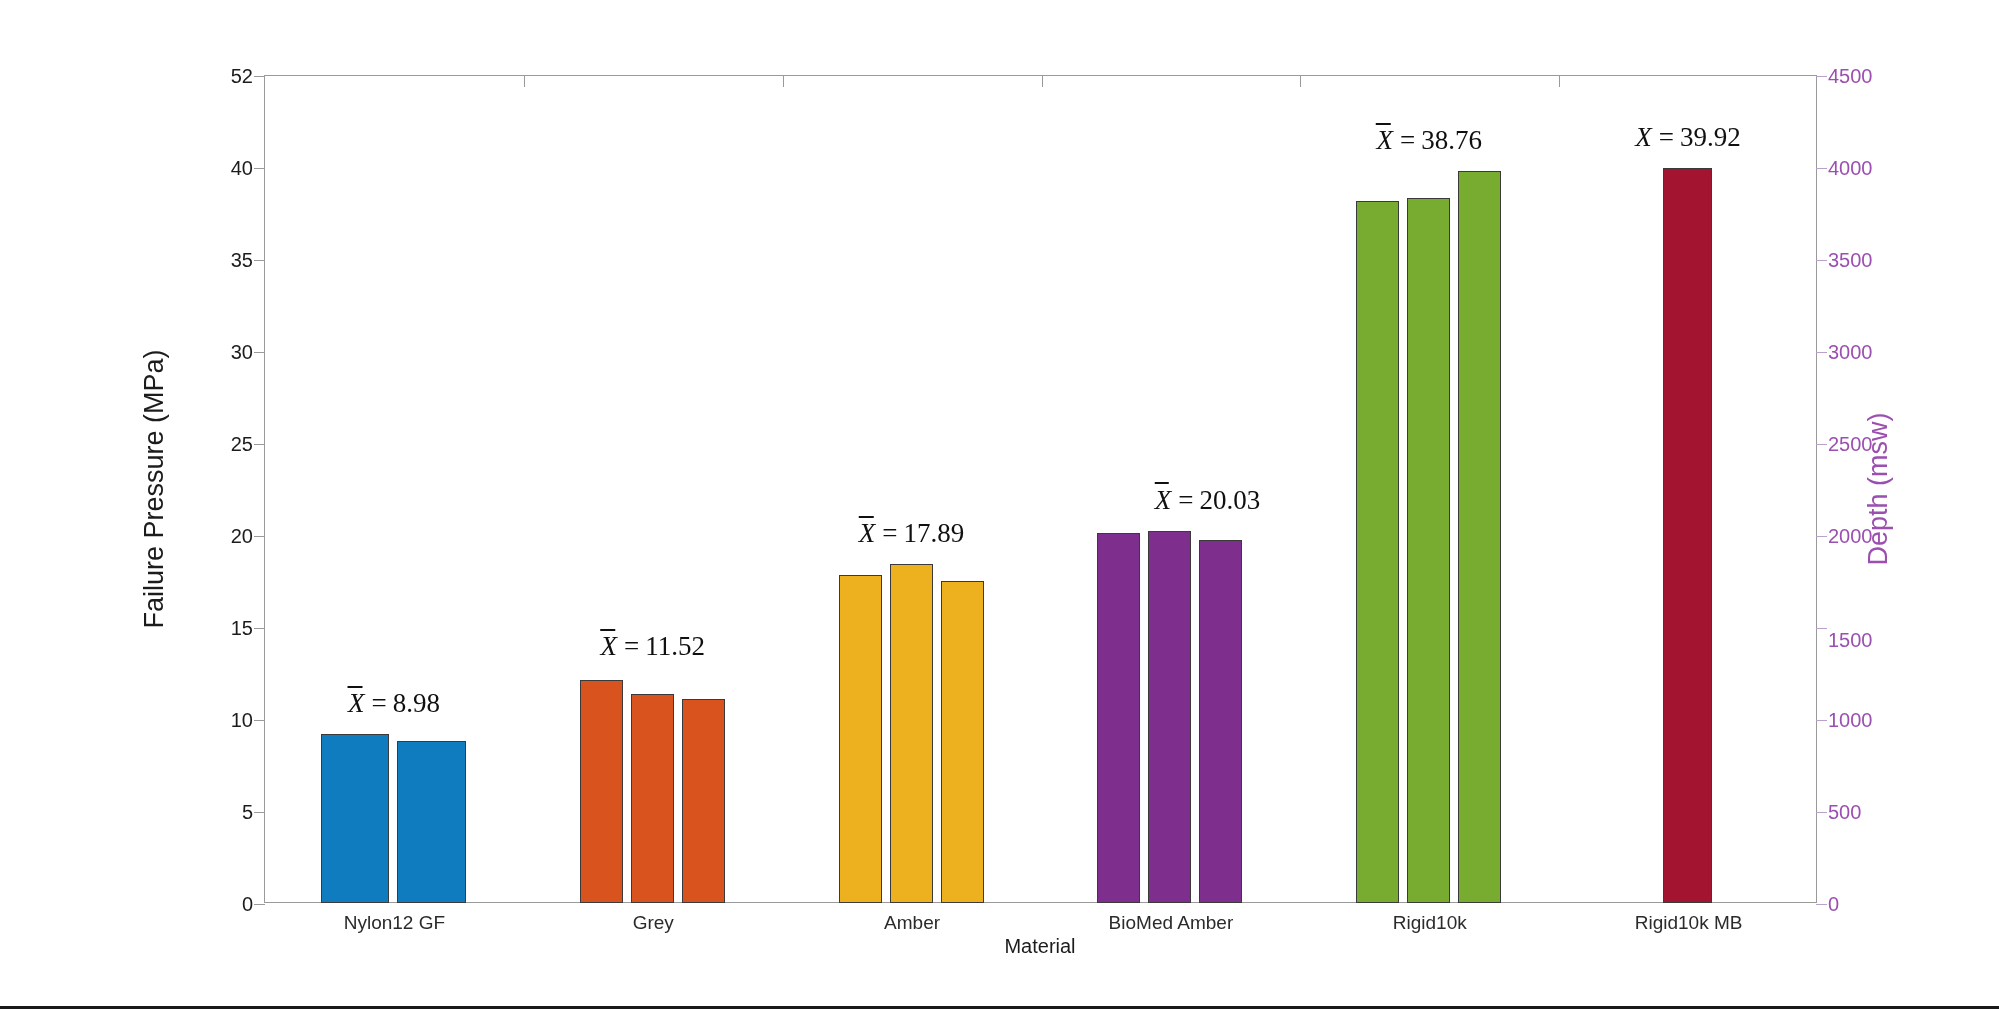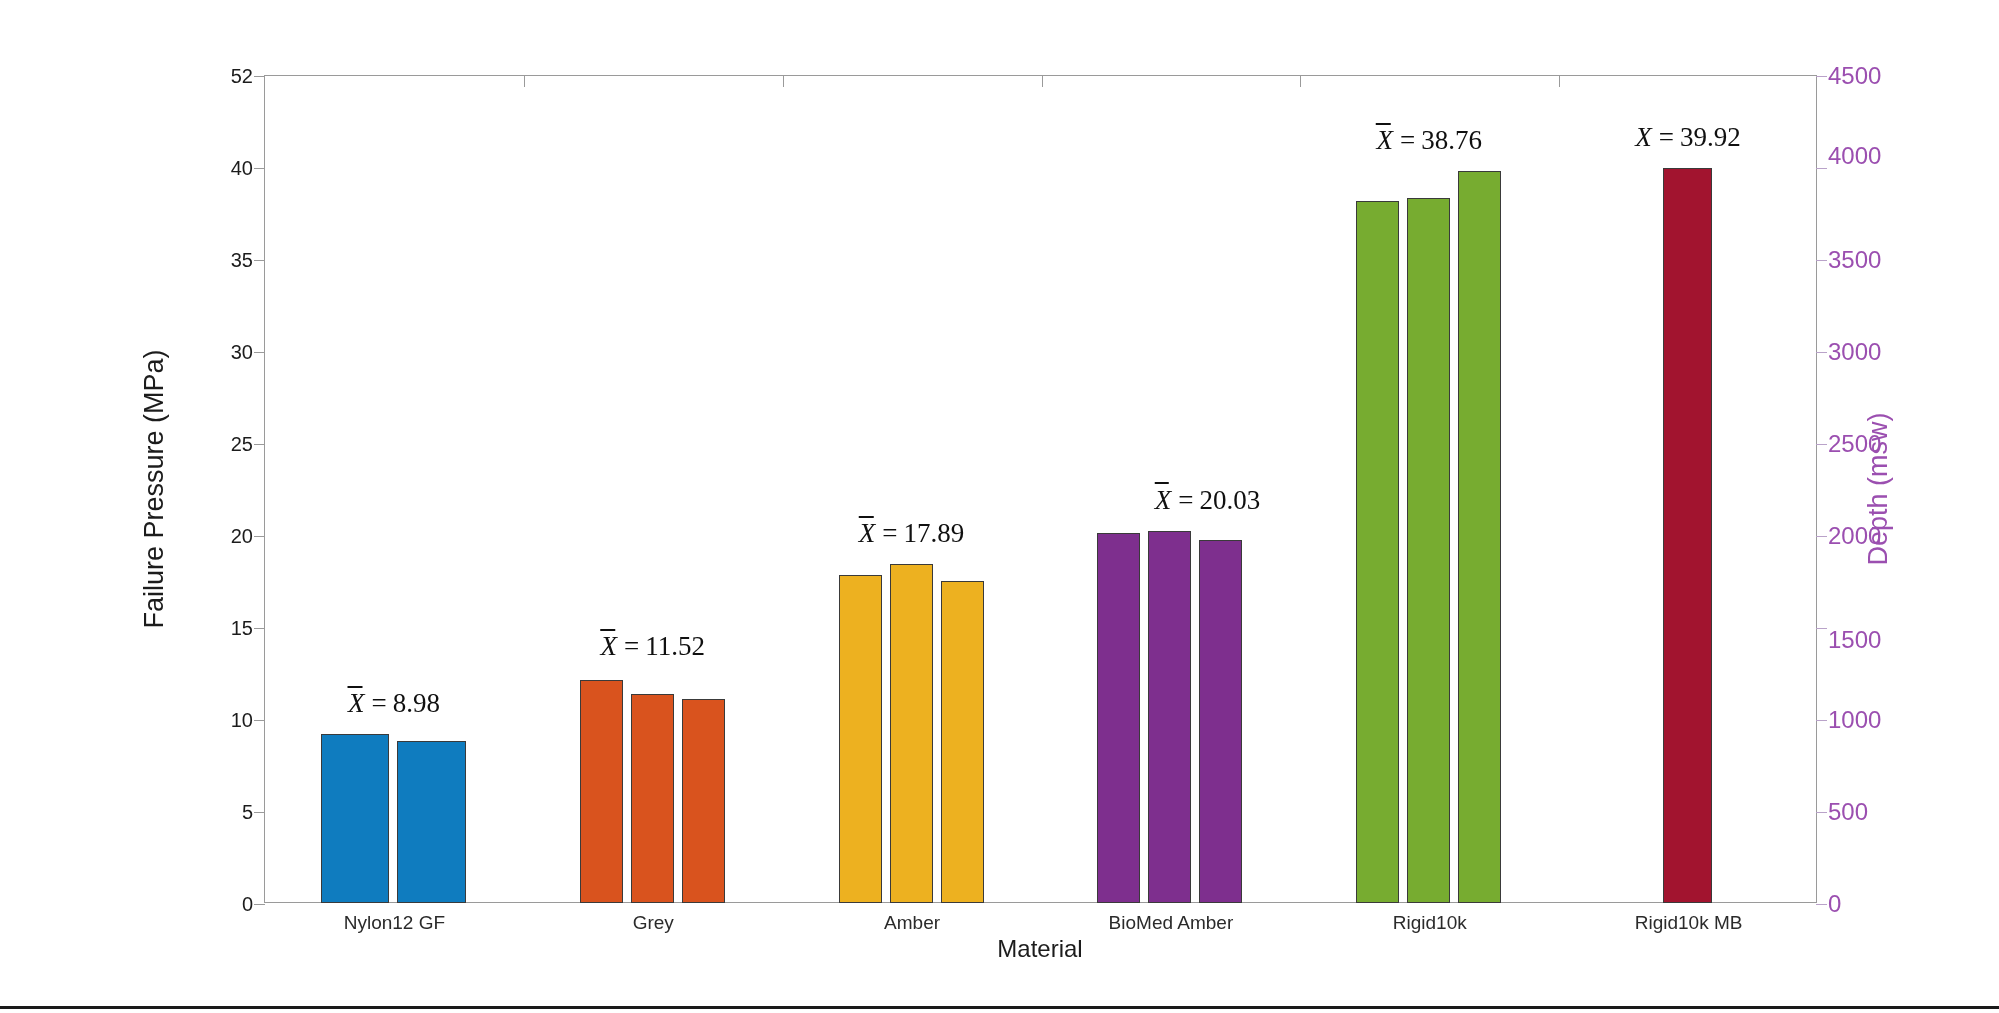--- a/index.html
+++ b/index.html
@@ -19,31 +19,31 @@
   .bar{position:absolute;bottom:0;border:1px solid #3a3a3a;box-sizing:border-box;}
 
   
   .tick-l{position:absolute;left:-11px;width:11px;height:0;border-top:1px solid #9a9a9a;}
   .tick-r{position:absolute;right:-11px;width:11px;height:0;border-top:1px solid #b9a2c9;}
   .tick-x{position:absolute;top:0;width:0;height:11px;border-left:1px solid #9a9a9a;}
 
   .lbl-l{position:absolute;right:100%;margin-right:12px;transform:translateY(-50%);
          font-size:20px;color:#1c1c1c;white-space:nowrap;}
   .lbl-r{position:absolute;left:100%;margin-left:12px;transform:translateY(-50%);
-         font-size:24px;color:#9b4fb0;white-space:nowrap;}
+         font-size:20px;color:#9b4fb0;white-space:nowrap;}
   .lbl-x{position:absolute;top:26px;transform:translateX(-50%);
          font-size:19px;color:#2b2b2b;white-space:nowrap;}
 
   
   #ylabel-left{position:absolute;left:154px;top:489px;transform:translate(-50%,-50%) rotate(-90deg);
                transform-origin:center center;font-size:27px;color:#1c1c1c;white-space:nowrap;}
   #ylabel-right{position:absolute;left:1878px;top:489px;transform:translate(-50%,-50%) rotate(-90deg);
                 transform-origin:center center;font-size:27px;color:#9b4fb0;white-space:nowrap;}
   #xlabel{position:absolute;left:1040px;top:935px;transform:translateX(-50%);
-          font-size:24px;color:#1c1c1c;white-space:nowrap;}
+          font-size:20px;color:#1c1c1c;white-space:nowrap;}
 
   
   .mean-note{position:absolute;transform:translateX(-50%);
              font-family:"Liberation Serif","DejaVu Serif",serif;
              font-size:27px;color:#101010;white-space:nowrap;}
   .mean-note .xb{position:relative;font-style:italic;padding:0 1px;}
   .mean-note .xb.barred::after{content:"";position:absolute;left:4%;right:16%;top:-0.08em;
              height:2px;background:#101010;}
   .mean-note .eq{padding:0 6px;}
 </style>
@@ -87,21 +87,21 @@
       <div class="lbl-r" style="top: 552px; margin-top: 12px;">1500</div>
       <div class="tick-r" style="top: 460px;"></div>
       <div class="lbl-r" style="top: 460px;">2000</div>
       <div class="tick-r" style="top: 368px;"></div>
       <div class="lbl-r" style="top: 368px;">2500</div>
       <div class="tick-r" style="top: 276px;"></div>
       <div class="lbl-r" style="top: 276px;">3000</div>
       <div class="tick-r" style="top: 184px;"></div>
       <div class="lbl-r" style="top: 184px;">3500</div>
       <div class="tick-r" style="top: 92px;"></div>
-      <div class="lbl-r" style="top: 80px;">4000</div>
+      <div class="lbl-r" style="top: 92px;">4000</div>
       <div class="tick-r" style="top: 0px;"></div>
       <div class="lbl-r" style="top: 0px;">4500</div>
       <div class="lbl-x" style="left: 129.417px; top: 836px;">Nylon12 GF</div>
       <div class="tick-x" style="left: 258.833px;"></div>
       <div class="lbl-x" style="left: 388.25px; top: 836px;">Grey</div>
       <div class="tick-x" style="left: 517.667px;"></div>
       <div class="lbl-x" style="left: 647.083px; top: 836px;">Amber</div>
       <div class="tick-x" style="left: 776.5px;"></div>
       <div class="lbl-x" style="left: 905.917px; top: 836px;">BioMed Amber</div>
       <div class="tick-x" style="left: 1035.33px;"></div>

